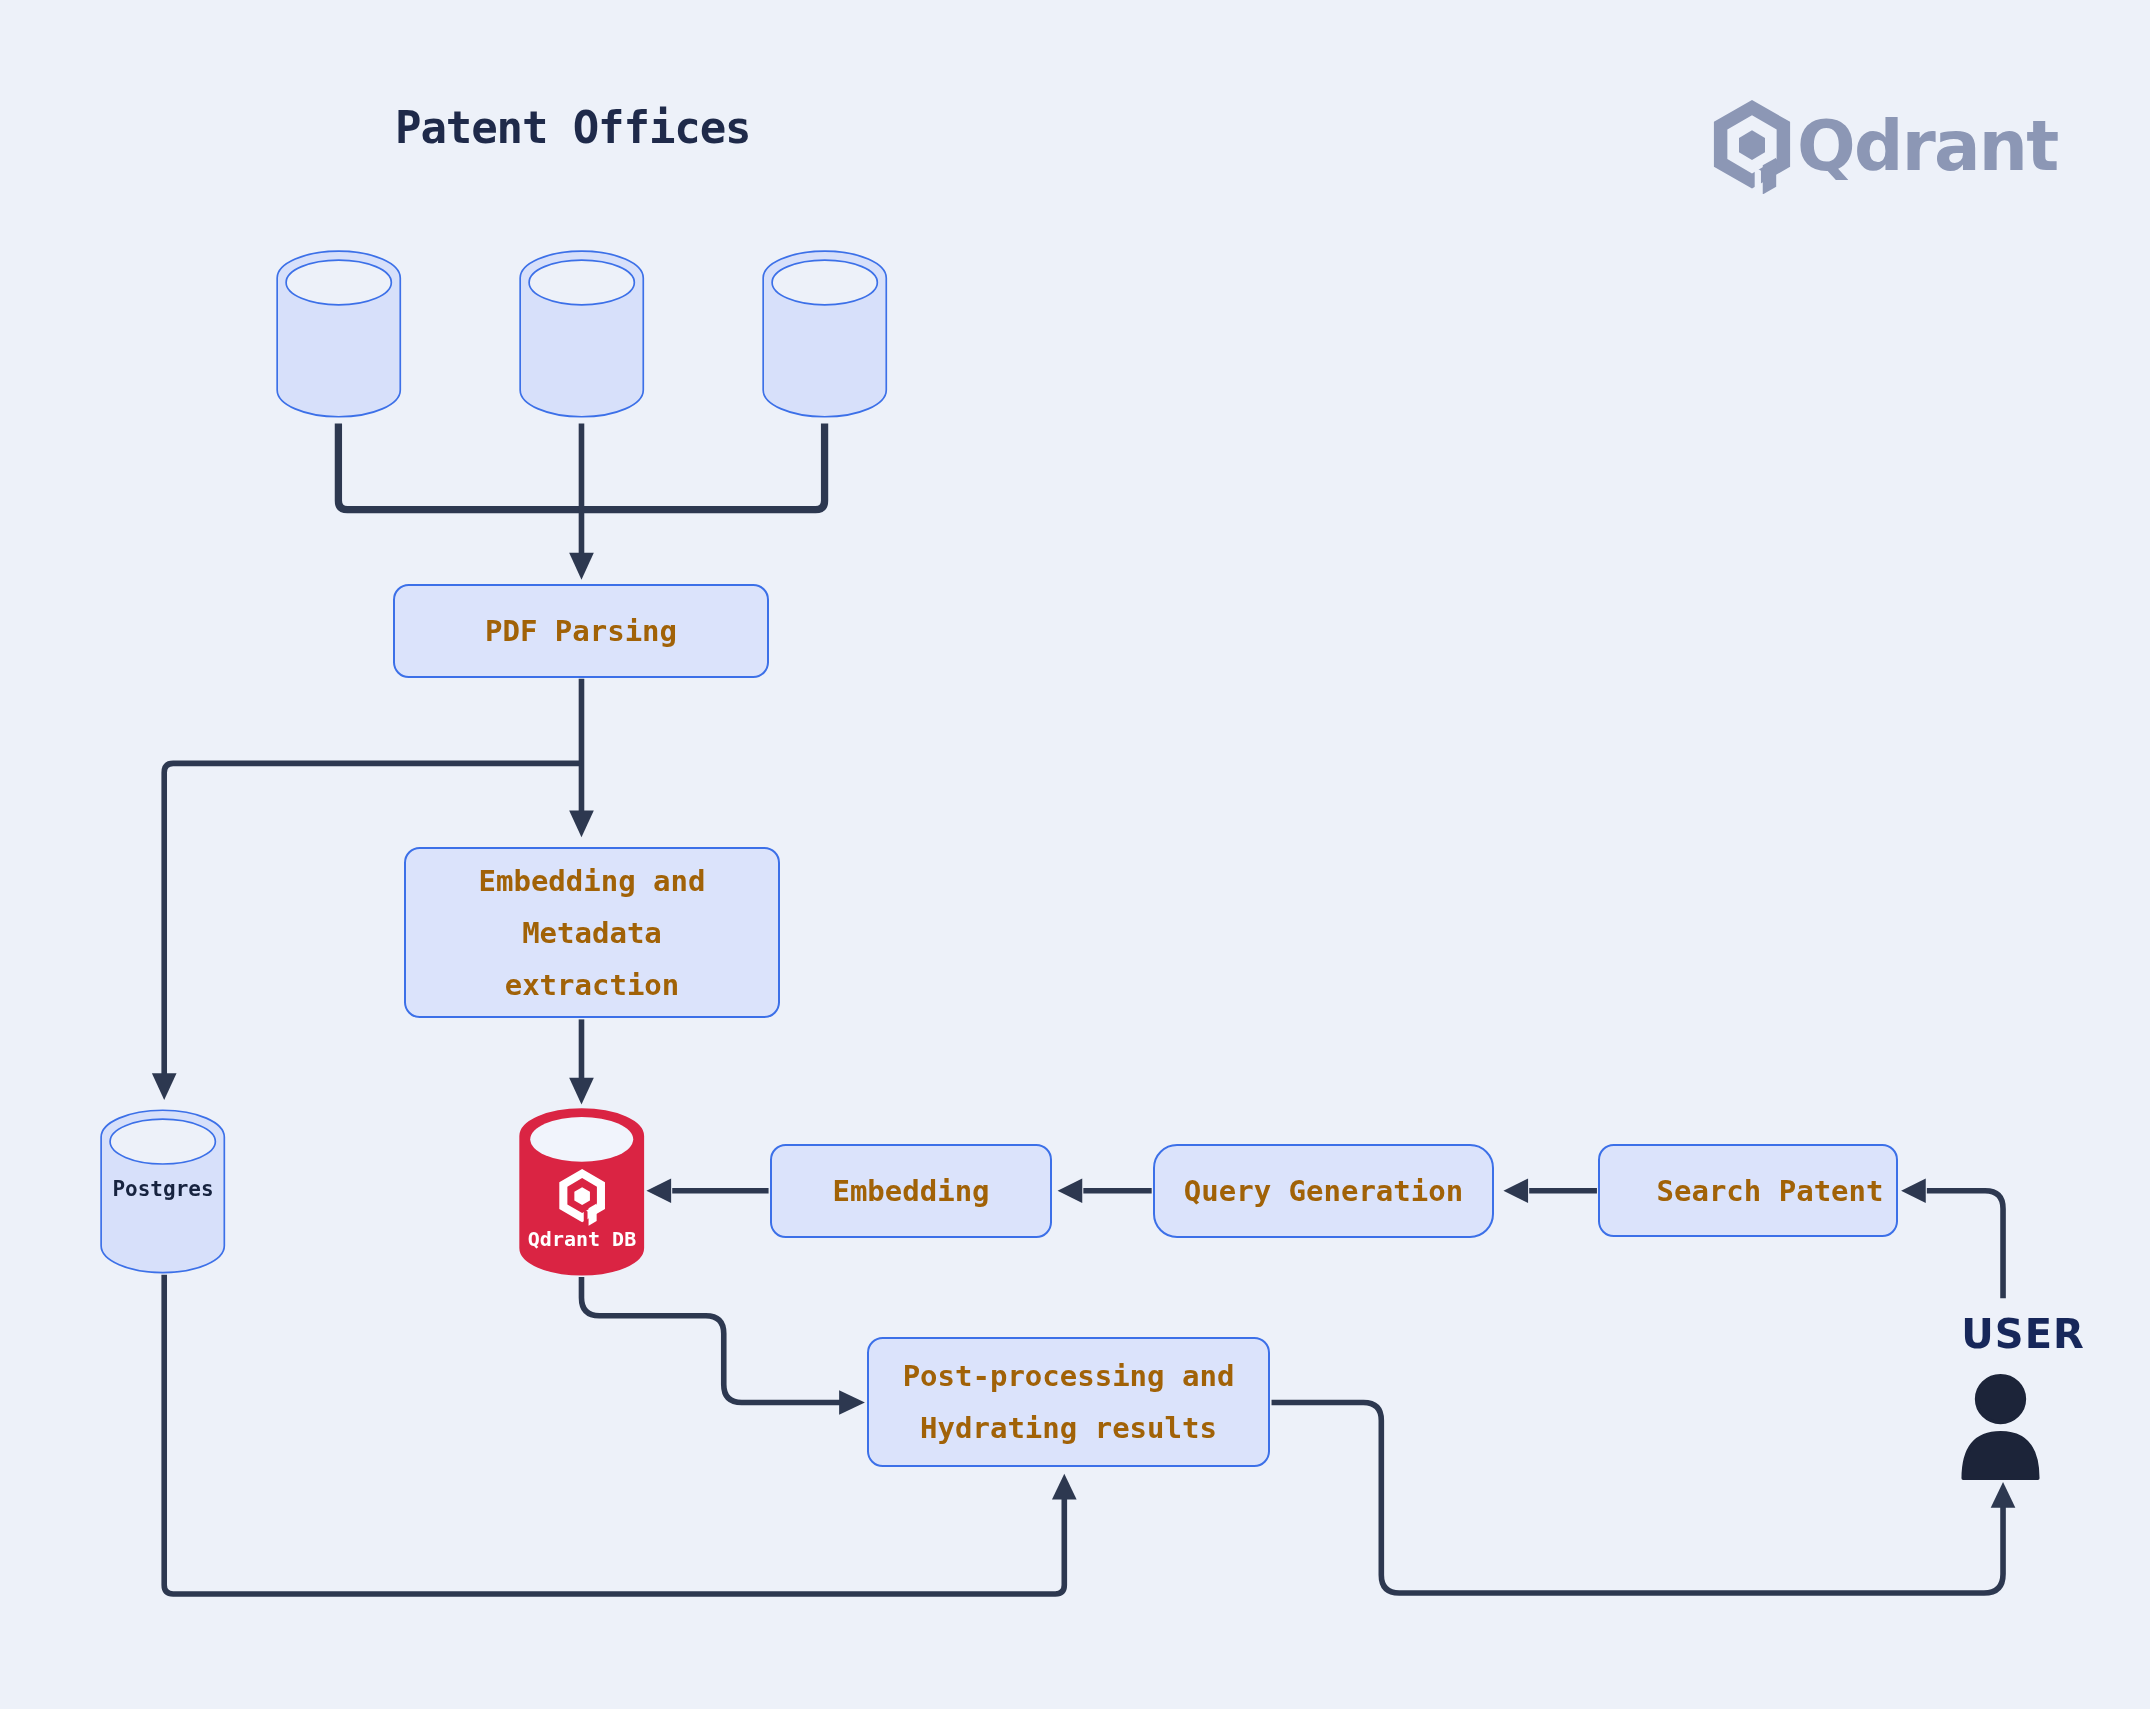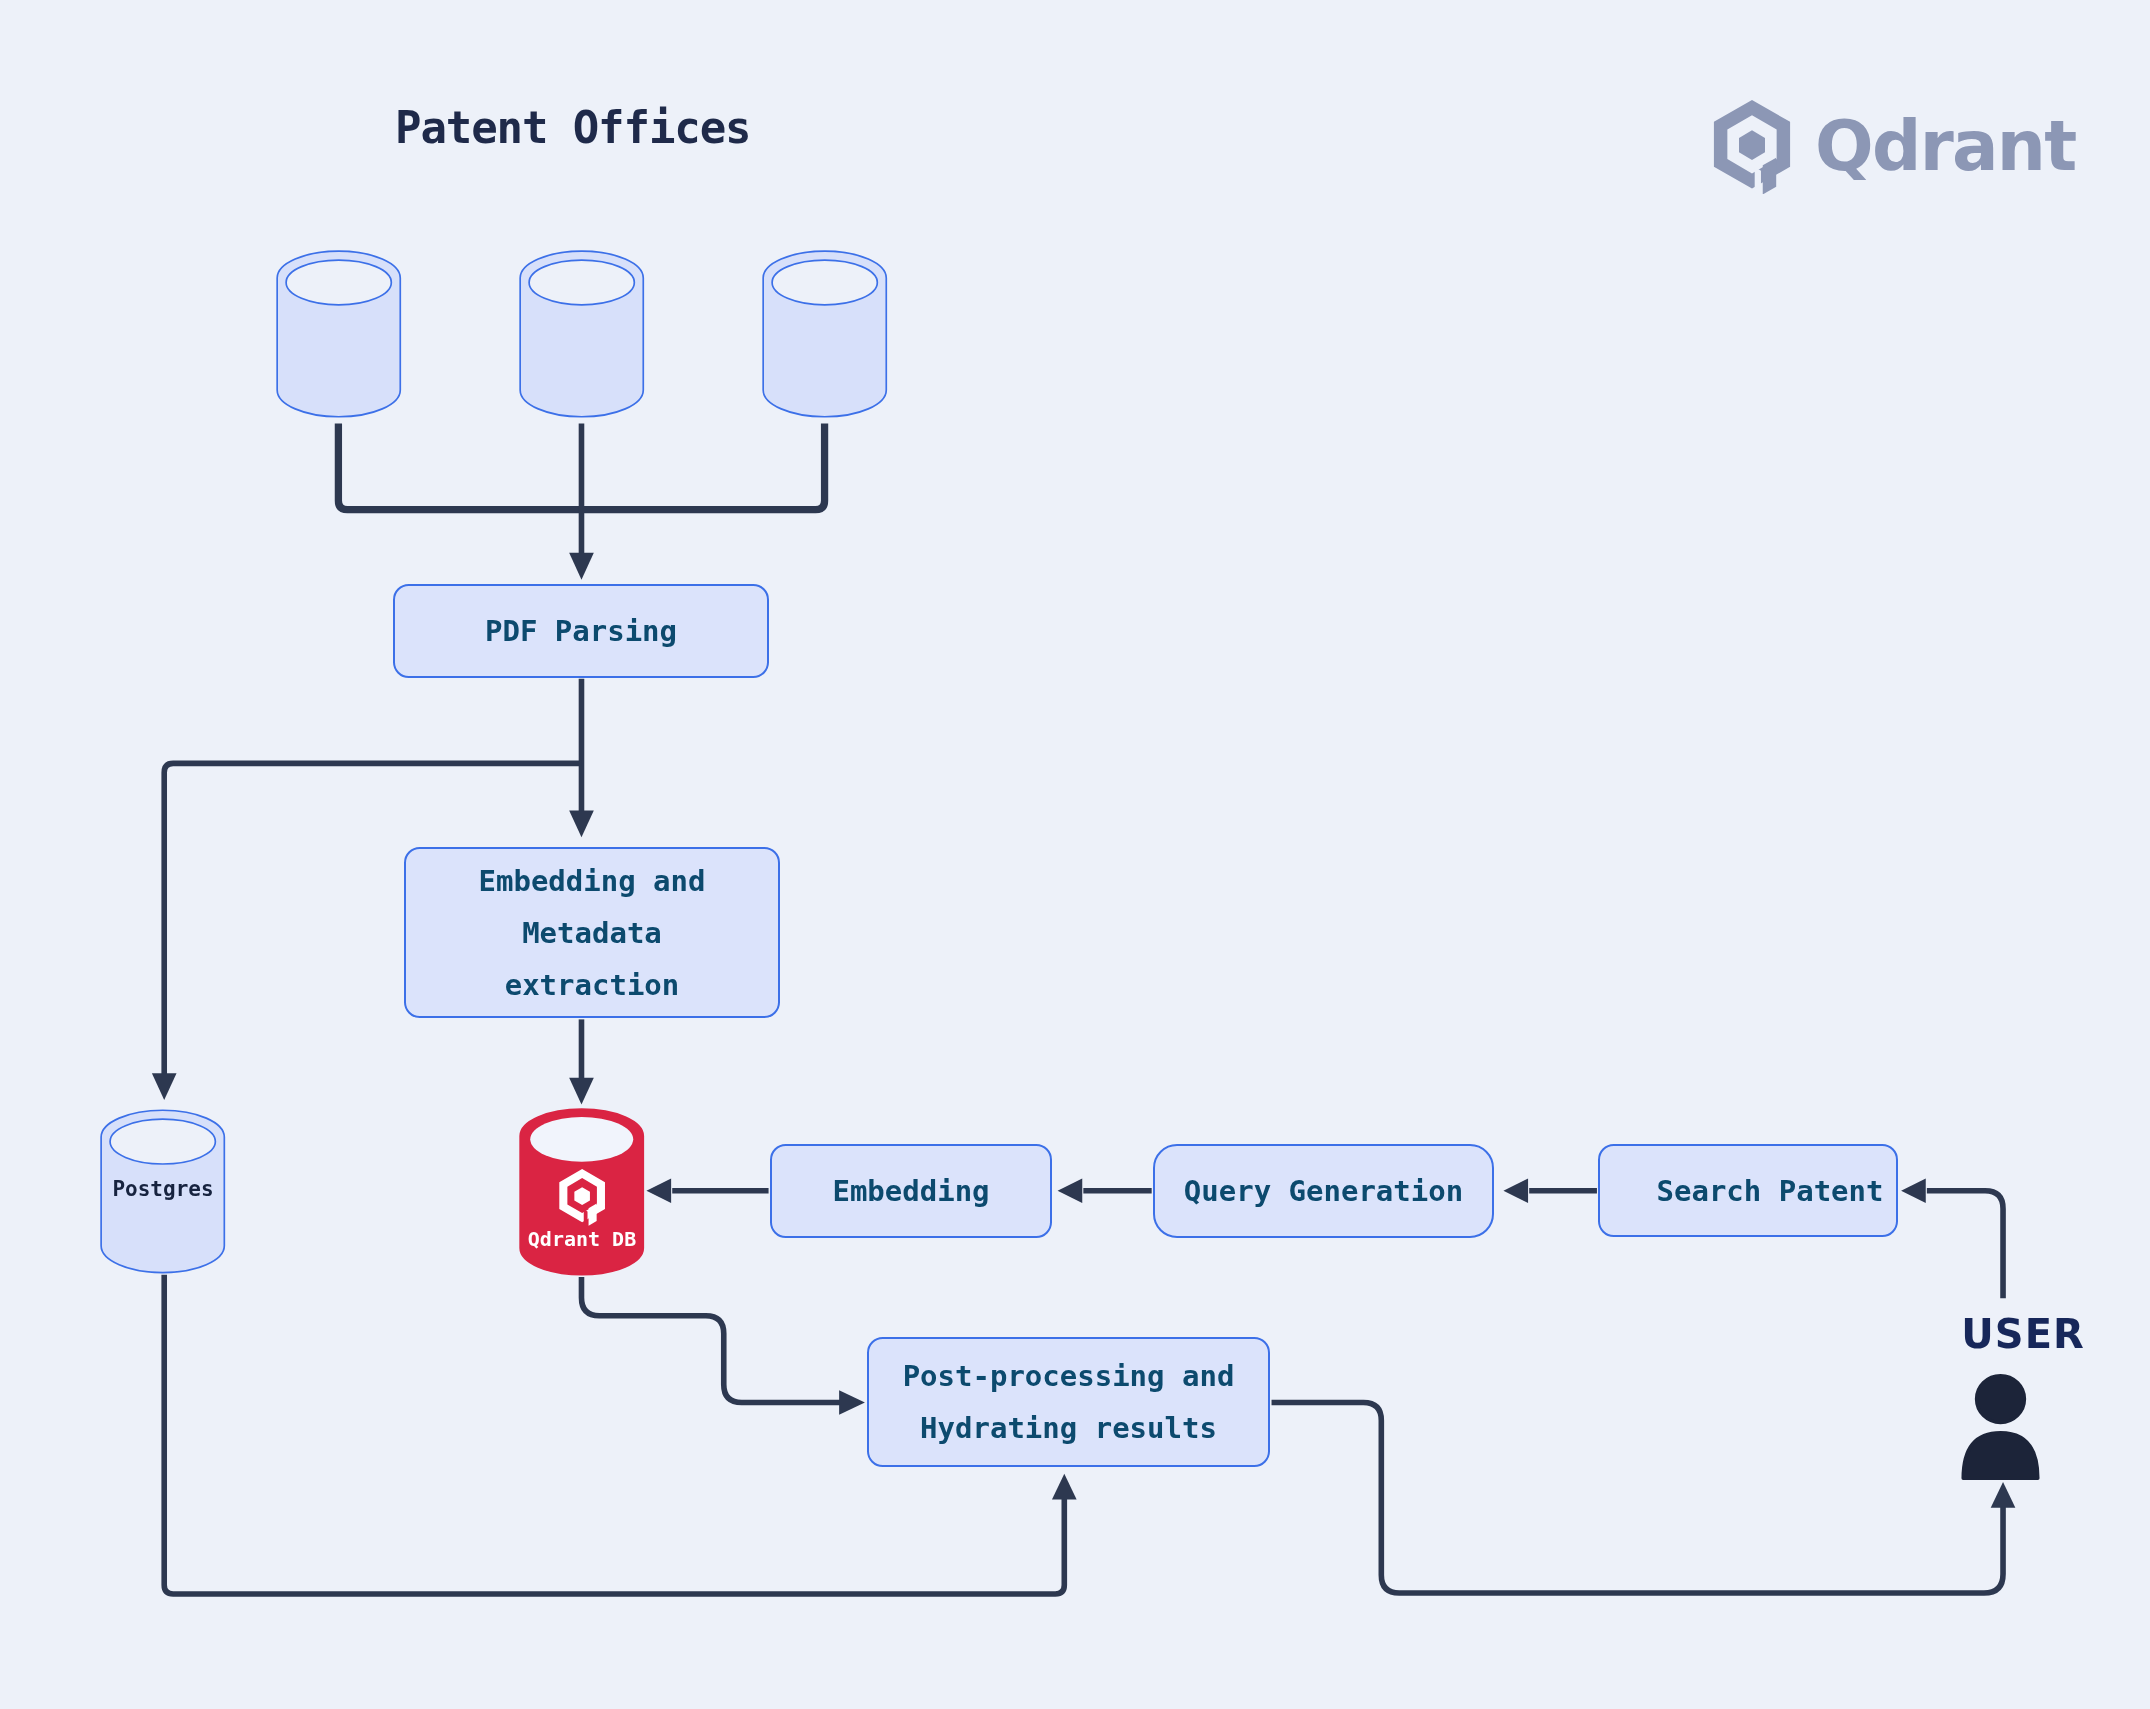--- a/index.html
+++ b/index.html
@@ -4,27 +4,27 @@
 <style>
   html,body{margin:0;padding:0;background:#edf1f9;}
   .stage{position:relative;width:2151px;height:1624px;background:#edf1f9;
          font-family:"DejaVu Sans Mono",monospace;overflow:hidden;}
   .abs{position:absolute;}
   #connectors{position:absolute;left:0;top:0;width:2151px;height:1710px;}
 
   .title{left:395px;top:102px;width:504px;font-size:44px;font-weight:700;
          color:#1f2a4a;letter-spacing:-1.1px;}
 
-  .brand{left:1713px;top:99px;display:flex;align-items:center;gap:24px;}
+  .brand{left:1713px;top:99px;display:flex;align-items:center;gap:6px;}
   .brand .wordmark{font-family:"DejaVu Sans",sans-serif;font-weight:700;
          font-size:69px;color:#8c97b5;letter-spacing:-1.7px;line-height:1;}
 
   .node{border:2.2px solid #3c70e8;background:#dbe3fb;border-radius:15.7px;
         display:flex;flex-direction:column;align-items:center;justify-content:center;
-        color:#0c4a6e;font-size:29px;font-weight:600;box-sizing:border-box;
+        color:#a16207;font-size:29px;font-weight:600;box-sizing:border-box;
         text-align:center;}
   .node .ln{line-height:52px;}
 
   .pdf-parsing{left:393px;top:584px;width:376px;height:94px;}
   .embed-meta{left:404px;top:847px;width:376px;height:171px;text-align:right;}
   .embedding{left:770px;top:1144px;width:282px;height:94px;}
   .query-gen{left:1153px;top:1144px;width:341px;height:94px;border-radius:24px;}
   .search-patent{left:1598px;top:1144px;width:300px;height:93px;padding-left:44px;}
   .post-proc{left:867px;top:1337px;width:403px;height:130px;}
 

